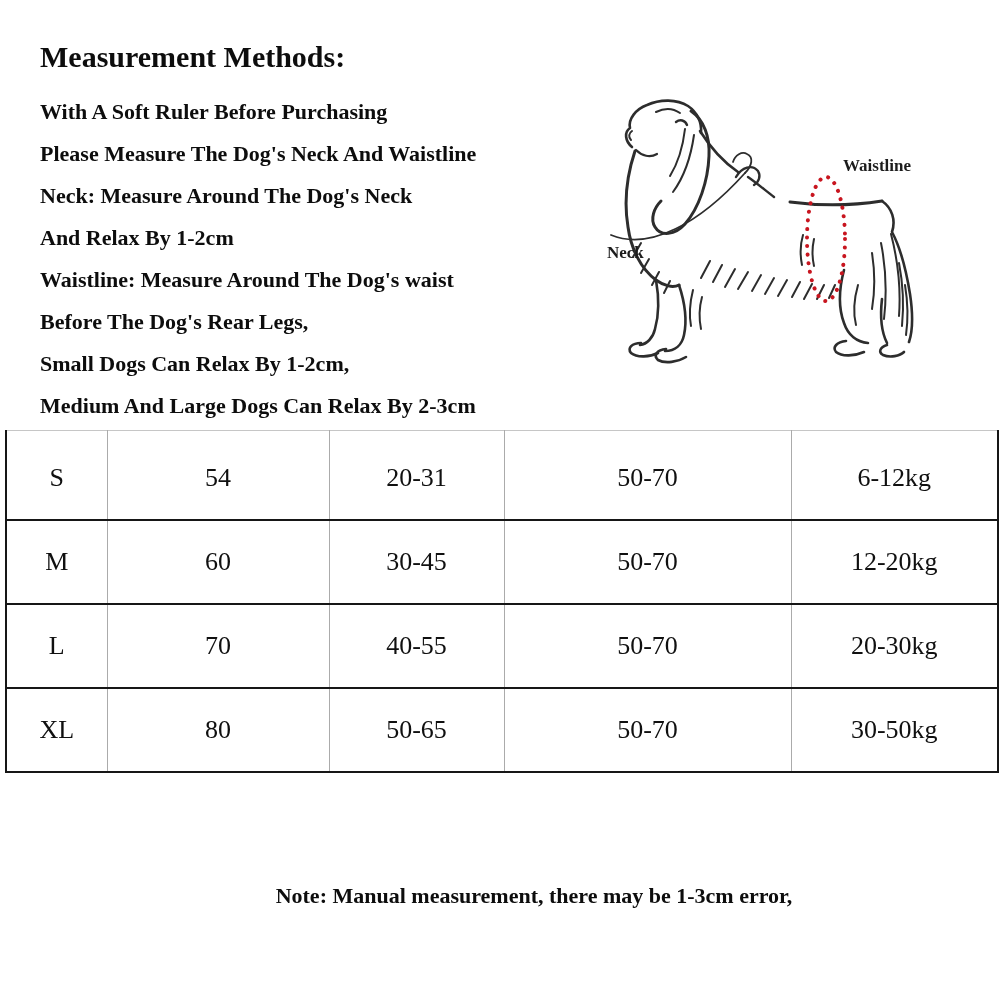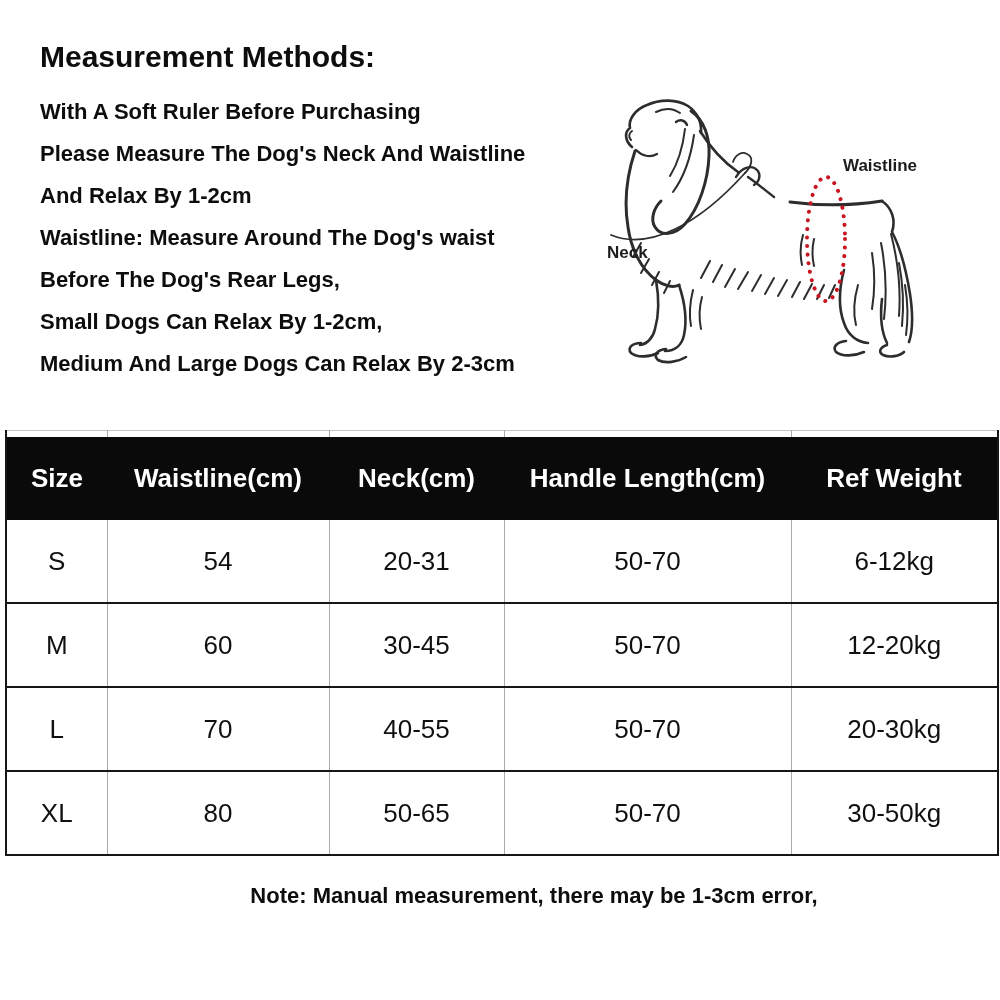--- a/index.html
+++ b/index.html
@@ -1,18 +1,18 @@
 <!DOCTYPE html>
 <html><head>
 <meta charset="utf-8">
 <style>
   html,body{margin:0;padding:0;background:#ffffff;}
   .page{
     position:relative;width:1000px;height:1000px;background:#ffffff;overflow:hidden;
-    font-family:Liberation Sans, sans-serif;color:#0d0d0d;
+    font-family:Liberation Serif, serif;color:#0d0d0d;
   }
   .title{position:absolute;left:40px;top:40px;font-size:30px;font-weight:700;white-space:nowrap;}
   .instructions{position:absolute;left:40px;top:91px;font-size:22px;font-weight:700;line-height:42px;white-space:nowrap;}
   .figure{position:absolute;left:598px;top:85px;width:405px;height:300px;}
   .figure svg{position:absolute;left:0;top:0;display:block;}
   .fig-label{position:absolute;font-size:17px;font-weight:700;color:#1c1c1c;white-space:nowrap;}
   .fig-label.waist{left:245px;top:71px;}
   .fig-label.neck{left:9px;top:158px;}
   table.size-chart{
     position:absolute;left:5px;top:430px;width:992px;
@@ -41,20 +41,21 @@
 </head>
 <body>
 
 <div class="page">
 
   <div class="title">Measurement Methods:</div>
 
   <div class="instructions">
     <div>With A Soft Ruler Before Purchasing</div>
     <div>Please Measure The Dog's Neck And Waistline</div>
+    <div>Neck: Measure Around The Dog's Neck</div>
     <div>And Relax By 1-2cm</div>
     <div>Waistline: Measure Around The Dog's waist</div>
     <div>Before The Dog's Rear Legs,</div>
     <div>Small Dogs Can Relax By 1-2cm,</div>
     <div>Medium And Large Dogs Can Relax By 2-3cm</div>
   </div>
 
   <div class="figure">
     <svg width="405" height="300" viewBox="0 0 405 300">
       <g fill="none" stroke="#2d2d2d" stroke-linecap="round" stroke-linejoin="round">
@@ -135,27 +136,20 @@
         <col style="width:207px">
     </colgroup>
     <tbody>
         <tr class="spacer">
       <td></td>
           <td></td>
           <td></td>
           <td></td>
           <td></td>
     </tr>
-    <tr class="head">
-      <th>Size</th>
-      <th>Waistline(cm)</th>
-      <th>Neck(cm)</th>
-      <th>Handle Length(cm)</th>
-      <th>Ref Weight</th>
-    </tr>
     <tr class="body">
       <td>S</td>
       <td>54</td>
       <td>20-31</td>
       <td>50-70</td>
       <td>6-12kg</td>
     </tr>
     <tr class="body sep">
       <td>M</td>
       <td>60</td>

